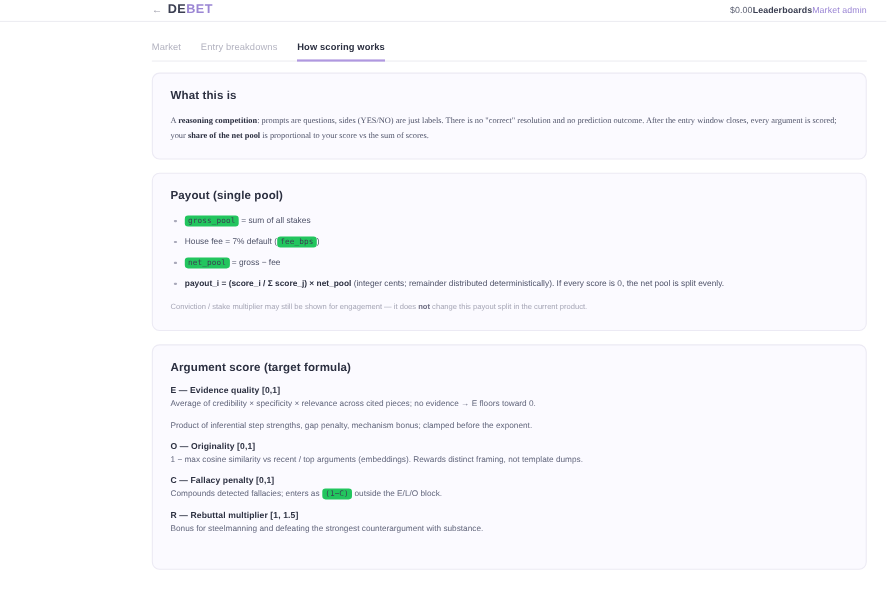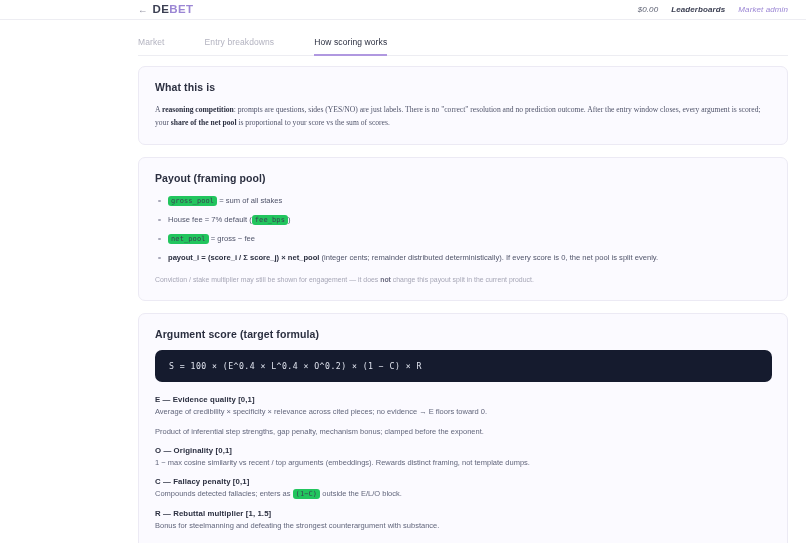--- a/index.html
+++ b/index.html
@@ -43,22 +43,20 @@
     letter-spacing: 0.4px;
     line-height: 1;
   }
   .logo .logo-de { color: #3b3f52; text-align: right; }
   .logo .logo-bet { color: #9b86d4; margin-top: 11px; }
 
   .topbar-right {
     margin-left: auto;
     display: flex;
     align-items: center;
-    gap: 13px;
-    font-style: italic;
   }
   .balance {
     font-size: 8px;
     color: #5a5e70;
     letter-spacing: 0.1px;
   }
   .nav-link {
     font-size: 8px;
     color: #3b3f52;
     font-weight: bold;
@@ -67,36 +65,36 @@
   }
   .nav-link.accent { color: #9b86d4; font-weight: normal; }
 
   
   .tabs-wrap {
     padding: 0 18px 0 138px;
   }
   .tabs {
     display: flex;
     align-items: flex-end;
-    gap: 40px;
+    gap: 18px;
     height: 36px;
     border-bottom: 1px solid #ededf2;
   }
   .tab {
     font-size: 8.5px;
     color: #b3b3c0;
     padding-bottom: 7px;
     border-bottom: 2px solid transparent;
     margin-bottom: -1px;
     letter-spacing: 0.1px;
     cursor: pointer;
   }
   .tab.active {
     color: #2b2f40;
-    font-weight: normal;
+    font-weight: bold;
     border-bottom-color: #b098e0;
   }
 
   
   .page {
     padding: 10px 18px 0 138px;
   }
   .card {
     background: #fbfaff;
     border: 1px solid #eceaf4;
@@ -217,35 +215,32 @@
 </div>
 
 <div class="page">
 
   <div class="card">
     <div class="card-title">What this is</div>
     <div class="para"><span>A </span><span class="bold">reasoning competition</span><span>: prompts are questions, sides (YES/NO) are just labels. There is no "correct" resolution and no prediction outcome. After the entry window closes, every argument is scored; your </span><span class="bold">share of the net pool</span><span> is proportional to your score vs the sum of scores.</span></div>
   </div>
 
   <div class="card">
-    <div class="card-title">Payout (framing pool)</div>
+    <div class="card-title">Payout (single pool)</div>
     <ul class="bullets">
       <li><code>gross_pool</code><span> = sum of all stakes</span></li>
       <li><span>House fee = 7% default (</span><code>fee_bps</code><span>)</span></li>
       <li><code>net_pool</code><span> = gross − fee</span></li>
       <li><span class="bold">payout_i = (score_i / Σ score_j) × net_pool</span><span> (integer cents; remainder distributed deterministically). If every score is 0, the net pool is split evenly.</span></li>
     </ul>
     <div class="note"><span>Conviction / stake multiplier may still be shown for engagement — it does </span><b>not</b><span> change this payout split in the current product.</span></div>
   </div>
 
   <div class="card">
     <div class="card-title">Argument score (target formula)</div>
-    <div class="formula">
-      <div class="formula-text">S = 100 × (E^0.4 × L^0.4 × O^0.2) × (1 − C) × R</div>
-    </div>
     <div class="defs">
       <div class="def">
         <div class="def-term">E — Evidence quality [0,1]</div>
         <div class="def-desc">Average of credibility × specificity × relevance across cited pieces; no evidence → E floors toward 0.</div>
       </div>
       <div class="def">
         <div class="def-desc">Product of inferential step strengths, gap penalty, mechanism bonus; clamped before the exponent.</div>
       </div>
       <div class="def">
         <div class="def-term">O — Originality [0,1]</div>

